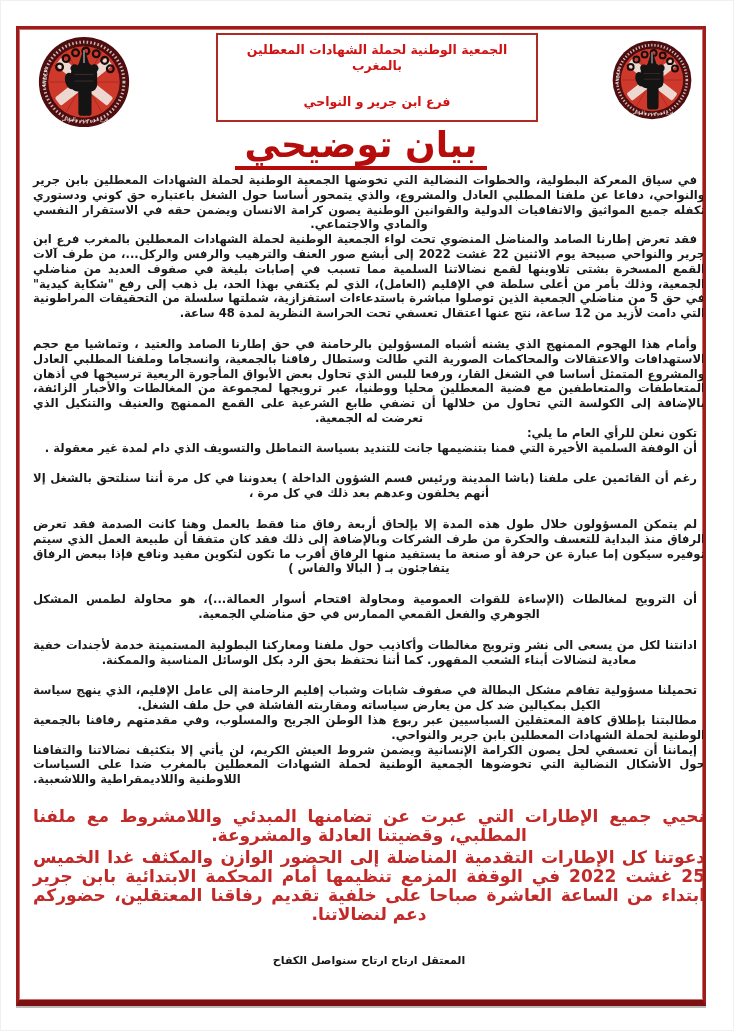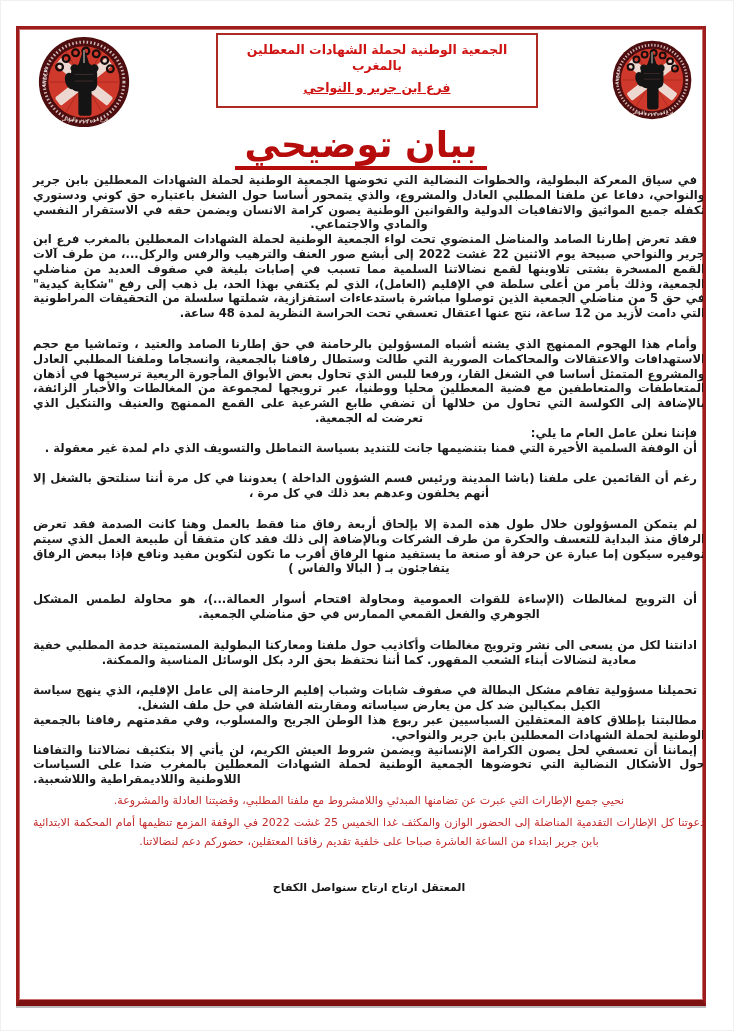--- a/index.html
+++ b/index.html
@@ -15,21 +15,21 @@
     box-shadow:0 2px 0 rgba(60,60,60,.35), inset 0 0 0 1px #c9706e;
     overflow:hidden;background:#fff;
   }
   
   .org-box{
     position:absolute;left:197px;top:4px;width:322px;box-sizing:border-box;
     border:2px solid #b02a24;padding:7px 8px 10px;text-align:center;
     color:#cf1212;font-weight:bold;
   }
   .org-name{font-size:12.5px;line-height:16px;}
-  .branch{font-size:12.5px;line-height:16px;margin-top:6px;text-decoration:underline;}
+  .branch{font-size:12.5px;line-height:16px;margin-top:20px;}
   
   .logo{position:absolute;}
   .logo.left{left:18px;top:6px;width:94px;height:94px;}
   .logo.right{left:592px;top:10px;width:82px;height:82px;}
   
   .title-wrap{position:absolute;left:0;top:96px;width:100%;text-align:center;}
   .title{
     display:inline-block;color:#b60c0c;font-weight:bold;font-size:36px;line-height:40px;
     border-bottom:4px solid #b60c0c;padding:0 10px 1px;letter-spacing:1px;text-align:right;
   }
@@ -39,22 +39,22 @@
     color:#1c1c1c;font-weight:bold;font-size:11.6px;line-height:14.8px;
     direction:rtl;
   }
   .para{margin:0;text-align:justify;text-align-last:center;text-indent:8px;}
   .para.last-right{text-align-last:right;}
   .para.last-left{text-align-last:left;}
   .para.last-center{text-align-last:center;margin-top:16px;}
   .para.gap-after{margin-bottom:15px;}
   
   .hl-section{
-    margin-top:4px;color:#c22a2a;font-size:11px;line-height:19px;
-    font-weight:normal;direction:rtl;
+    margin-top:20px;color:#c22a2a;font-size:17px;line-height:19px;
+    font-weight:bold;direction:rtl;
   }
   .hl-para{margin:0 0 3px;text-align:justify;text-align-last:center;}
   
   .slogan{
     margin-top:30px;text-align:center;color:#161616;font-weight:bold;
     font-size:11px;direction:rtl;
   }
 </style>
 </head>
 <body>
@@ -171,31 +171,31 @@
 
     <div class="body-text">
       <div>
 
           <p class="para last-center">في سياق المعركة البطولية، والخطوات النضالية التي تخوضها الجمعية الوطنية لحملة الشهادات المعطلين بابن جرير والنواحي، دفاعا عن ملفنا المطلبي العادل والمشروع، والذي يتمحور أساسا حول الشغل باعتباره حق كوني ودستوري تكفله جميع المواثيق والاتفاقيات الدولية والقوانين الوطنية يصون كرامة الانسان ويضمن حقه في الاستقرار النفسي والمادي والاجتماعي.</p>
 
           <p class="para last-right">فقد تعرض إطارنا الصامد والمناضل المنضوي تحت لواء الجمعية الوطنية لحملة الشهادات المعطلين بالمغرب فرع ابن جرير والنواحي صبيحة يوم الاثنين 22 غشت 2022 إلى أبشع صور العنف والترهيب والرفس والركل...، من طرف آلات القمع المسخرة بشتى تلاوينها لقمع نضالاتنا السلمية مما تسبب في إصابات بليغة في صفوف العديد من مناضلي الجمعية، وذلك بأمر من أعلى سلطة في الإقليم (العامل)، الذي لم يكتفي بهذا الحد، بل ذهب إلى رفع "شكاية كيدية" في حق 5 من مناضلي الجمعية الذين توصلوا مباشرة باستدعاءات استفزازية، شملتها سلسلة من التحقيقات المراطونية التي دامت لأزيد من 12 ساعة، نتج عنها اعتقال تعسفي تحت الحراسة النظرية لمدة 48 ساعة.</p>
 
           <p class="para last-center">وأمام هذا الهجوم الممنهج الذي يشنه أشباه المسؤولين بالرحامنة في حق إطارنا الصامد والعتيد ، وتماشيا مع حجم الاستهدافات والاعتقالات والمحاكمات الصورية التي طالت وستطال رفاقنا بالجمعية، وانسجاما وملفنا المطلبي العادل والمشروع المتمثل أساسا في الشغل القار، ورفعا للبس الذي تحاول بعض الأبواق المأجورة الريعية ترسيخها في أذهان المتعاطفات والمتعاطفين مع قضية المعطلين محليا ووطنيا، عبر ترويجها لمجموعة من المغالطات والأخبار الزائفة، بالإضافة إلى الكولسة التي تحاول من خلالها أن تضفي طابع الشرعية على القمع الممنهج والعنيف والتنكيل الذي تعرضت له الجمعية.</p>
 
-          <p class="para last-right">فإننا نعلن عامل العام ما يلي:</p>
+          <p class="para last-right">تكون نعلن للرأي العام ما يلي:</p>
 
           <p class="para last-right">أن الوقفة السلمية الأخيرة التي قمنا بتنضيمها جانت للتنديد بسياسة التماطل والتسويف الذي دام لمدة غير معقولة .</p>
 
           <p class="para last-center">رغم أن القائمين على ملفنا (باشا المدينة ورئيس قسم الشؤون الداخلة ) يعدوننا في كل مرة أننا سنلتحق بالشغل إلا أنهم يخلفون وعدهم بعد ذلك في كل مرة ،</p>
 
           <p class="para last-center gap-after">لم يتمكن المسؤولون خلال طول هذه المدة إلا بإلحاق أربعة رفاق منا فقط بالعمل وهنا كانت الصدمة فقد تعرض الرفاق منذ البداية للتعسف والحكرة من طرف الشركات وبالإضافة إلى ذلك فقد كان متفقا أن طبيعة العمل الذي سيتم توفيره سيكون إما عبارة عن حرفة أو صنعة ما يستفيد منها الرفاق أقرب ما تكون لتكوين مفيد ونافع فإذا ببعض الرفاق يتفاجئون بـ ( البالا والفاس )</p>
 
           <p class="para last-center">أن الترويج لمغالطات (الإساءة للقوات العمومية ومحاولة اقتحام أسوار العمالة...)، هو محاولة لطمس المشكل الجوهري والفعل القمعي الممارس في حق مناضلي الجمعية.</p>
 
-          <p class="para last-center">ادانتنا لكل من يسعى الى نشر وترويج مغالطات وأكاذيب حول ملفنا ومعاركنا البطولية المستميتة خدمة المطلبي خفية معادية لنضالات أبناء الشعب المقهور. كما أننا نحتفظ بحق الرد بكل الوسائل المناسبة والممكنة.</p>
+          <p class="para last-center">ادانتنا لكل من يسعى الى نشر وترويج مغالطات وأكاذيب حول ملفنا ومعاركنا البطولية المستميتة خدمة لأجندات خفية معادية لنضالات أبناء الشعب المقهور. كما أننا نحتفظ بحق الرد بكل الوسائل المناسبة والممكنة.</p>
 
           <p class="para last-center">تحميلنا مسؤولية تفاقم مشكل البطالة في صفوف شابات وشباب إقليم الرحامنة إلى عامل الإقليم، الذي ينهج سياسة الكيل بمكيالين ضد كل من يعارض سياساته ومقاربته الفاشلة في حل ملف الشغل.</p>
 
           <p class="para last-right">مطالبتنا بإطلاق كافة المعتقلين السياسيين عبر ربوع هذا الوطن الجريح والمسلوب، وفي مقدمتهم رفاقنا بالجمعية الوطنية لحملة الشهادات المعطلين بابن جرير والنواحي.</p>
 
 
           <p class="para last-left">إيماننا أن تعسفي لحل يصون الكرامة الإنسانية ويضمن شروط العيش الكريم، لن يأتي إلا بتكثيف نضالاتنا والتفافنا حول الأشكال النضالية التي تخوضوها الجمعية الوطنية لحملة الشهادات المعطلين بالمغرب ضدا على السياسات اللاوطنية واللاديمقراطية واللاشعبية.</p>
         </div>
 
       <div class="hl-section">

